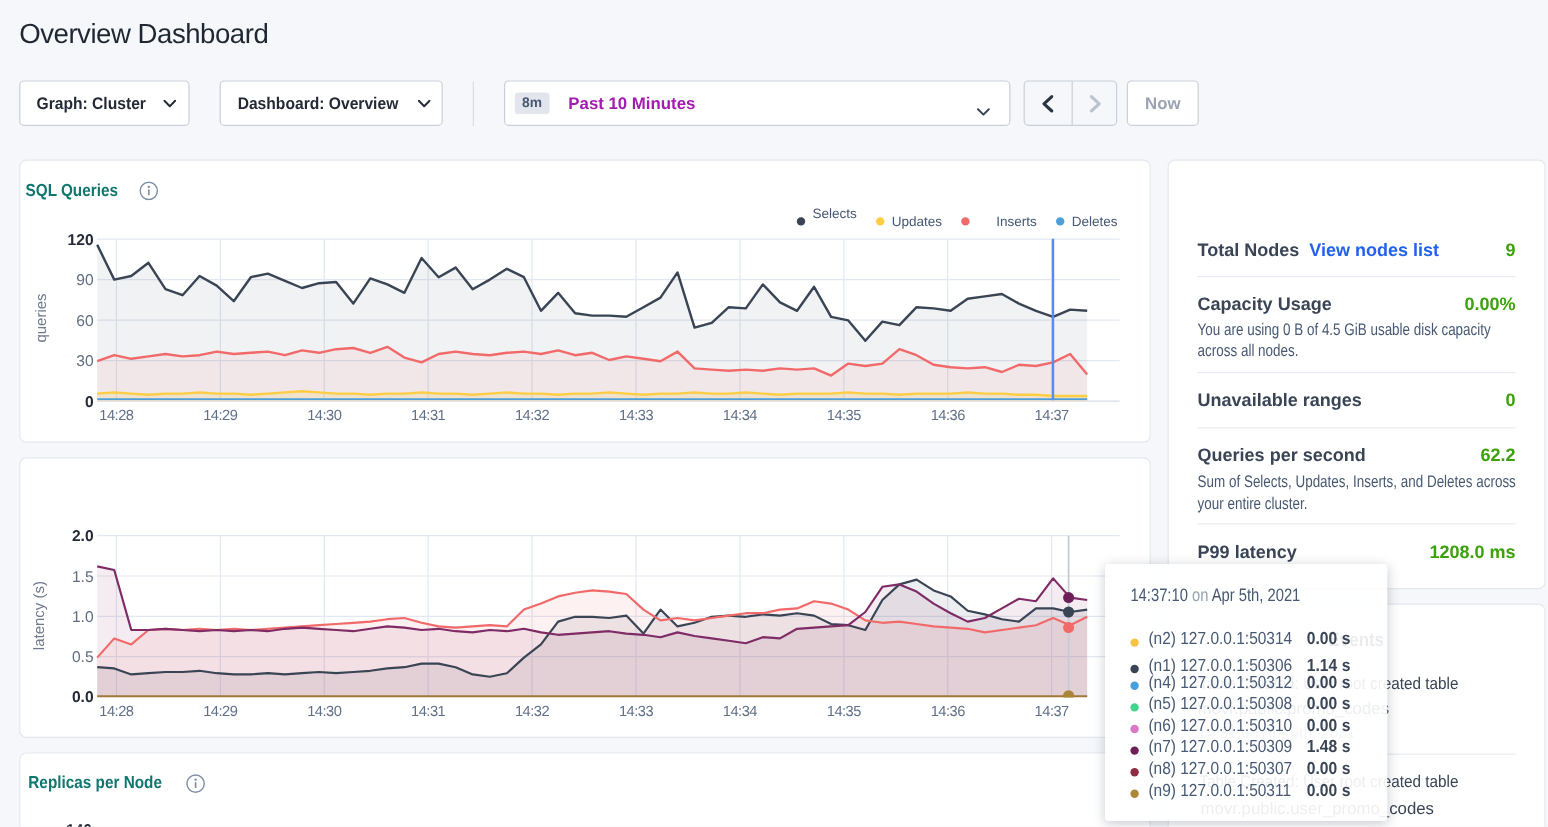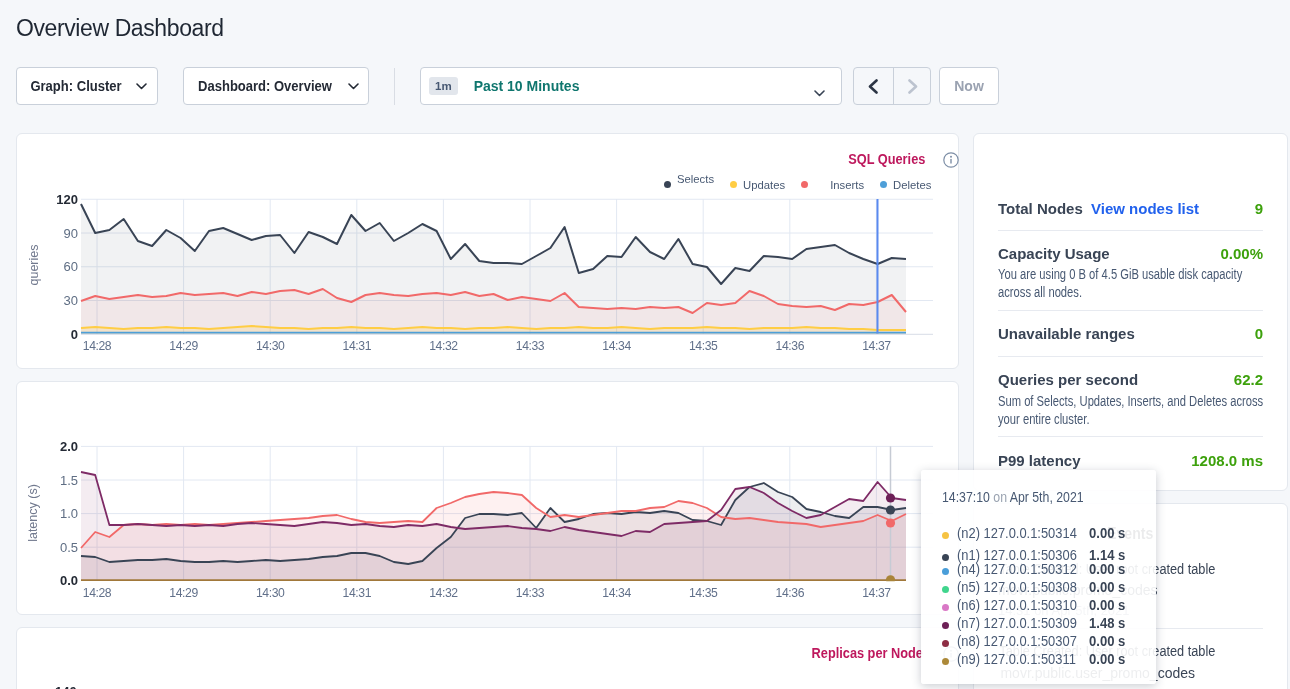--- a/index.html
+++ b/index.html
@@ -1,19 +1,19 @@
 <!DOCTYPE html>
 <html><head><meta charset="utf-8">
 <style>
 * { margin:0; padding:0; box-sizing:border-box; }
 html,body { width:1290px; height:689px; overflow:hidden; background:#f5f7fa;
   font-family:"Liberation Sans",sans-serif; }
 .abs { position:absolute; }
 .panel { position:absolute; background:#fff; border:1px solid #e4e8ee; border-radius:6px; }
-.ptitle { position:absolute; width:100%; text-align:right; font-size:14.5px; font-weight:700; color:#be185d; }
+.ptitle { position:absolute; width:100%; text-align:left; font-size:14.5px; font-weight:700; color:#0f766e; }
 .ptin { display:inline-block; transform:scaleX(0.88); }
 .btn { position:absolute; top:67px; height:38px; border:1px solid #c9d0da; border-radius:4px; background:#fff;
   display:flex; align-items:center; justify-content:center; font-weight:700; font-size:14px; color:#242a35; }
 .slabel { position:absolute; left:24px; font-size:15px; font-weight:700; color:#394455; }
 .sval { position:absolute; right:24px; font-size:15px; font-weight:700; color:#3da10c; text-align:right; }
 .ssub { position:absolute; left:24px; width:320px; font-size:14px; color:#475872; transform:scaleX(0.80); transform-origin:left top; white-space:nowrap; }
 .ssep { position:absolute; left:24px; right:24px; height:1px; background:#e7eaf0; }
 .trow { position:absolute; left:0; width:100%; height:18px; }
 .tdot { position:absolute; left:21px; top:5.5px; width:7.4px; height:7.4px; border-radius:50%; }
 .tlbl { position:absolute; left:36px; top:-1px; font-size:14.5px; color:#475872; transform:scaleX(0.89); transform-origin:left top; white-space:nowrap; }
@@ -25,22 +25,22 @@
 <div class="abs" style="left:16px; top:15px; font-size:23px; letter-spacing:-0.4px; color:#1f2733;">Overview Dashboard</div>
 
 <div class="btn" style="left:16px; width:142px;"><span style="transform:scaleX(0.93);display:inline-block;">Graph:&nbsp;Cluster</span>&nbsp;&nbsp;&nbsp;<svg width="11" height="7" viewBox="0 0 11 7">
         <path d="M1 1l4.5 4.5L10 1" fill="none" stroke="#242a35" stroke-width="1.6" stroke-linecap="round" stroke-linejoin="round"></path>
       </svg></div>
 <div class="btn" style="left:183px; width:186px;"><span style="transform:scaleX(0.93);display:inline-block;">Dashboard:&nbsp;Overview</span>&nbsp;&nbsp;&nbsp;<svg width="11" height="7" viewBox="0 0 11 7">
         <path d="M1 1l4.5 4.5L10 1" fill="none" stroke="#242a35" stroke-width="1.6" stroke-linecap="round" stroke-linejoin="round"></path>
       </svg></div>
 <div class="abs" style="left:394px; top:68px; width:1px; height:37px; background:#d9dde4;"></div>
 <div class="btn" style="left:420px; width:422px; justify-content:flex-start; font-weight:400;">
-  <span style="margin-left:8px; background:#e2e6ec; border-radius:3px; font-size:11.5px; font-weight:700; color:#475872; padding:3px 6px;">1m</span>
-  <span style="margin-left:16px; font-size:14px; font-weight:700; color:#0f766e;">Past 10 Minutes</span>
+  <span style="margin-left:8px; background:#e2e6ec; border-radius:3px; font-size:11.5px; font-weight:700; color:#475872; padding:3px 6px;">8m</span>
+  <span style="margin-left:16px; font-size:14px; font-weight:700; color:#a21caf;">Past 10 Minutes</span>
   <span style="position:absolute; right:16px; top:16px;"><svg width="11" height="7" viewBox="0 0 11 7">
           <path d="M1 1l4.5 4.5L10 1" fill="none" stroke="#394455" stroke-width="1.6" stroke-linecap="round" stroke-linejoin="round"></path>
         </svg></span>
 </div>
 <div class="abs" style="left:853px; top:67px; width:78px; height:38px; border:1px solid #c9d0da; border-radius:4px;">
   <div class="abs" style="left:38.5px; top:0; width:1px; height:36px; background:#c9d0da;"></div>
   <svg class="abs" style="left:14px; top:11px;" width="10" height="15" viewBox="0 0 10 15">
         <path d="M8.5 1.5L2 7.5l6.5 6" fill="none" stroke="#2c3545" stroke-width="2.6" stroke-linecap="round" stroke-linejoin="round"></path>
       </svg>
   <svg class="abs" style="left:54px; top:11px;" width="10" height="15" viewBox="0 0 10 15">

